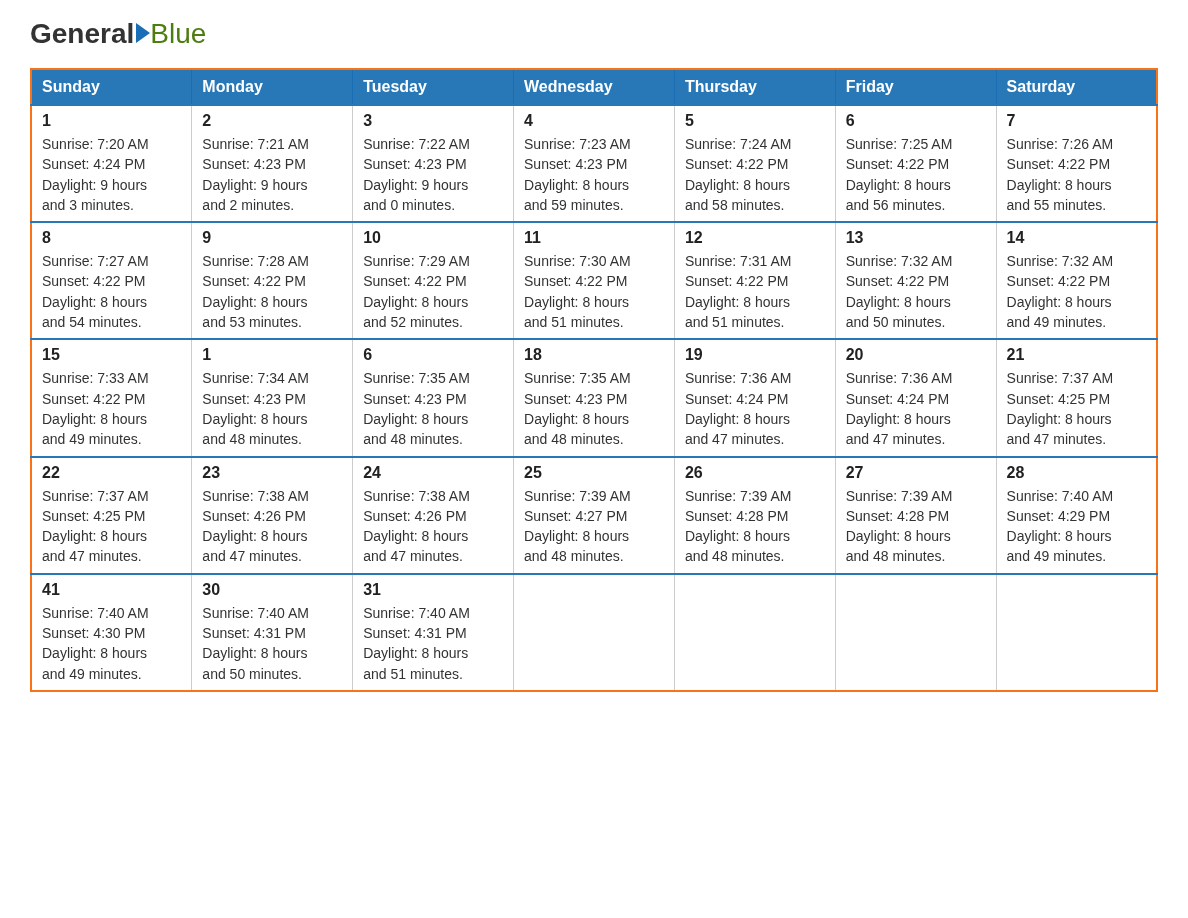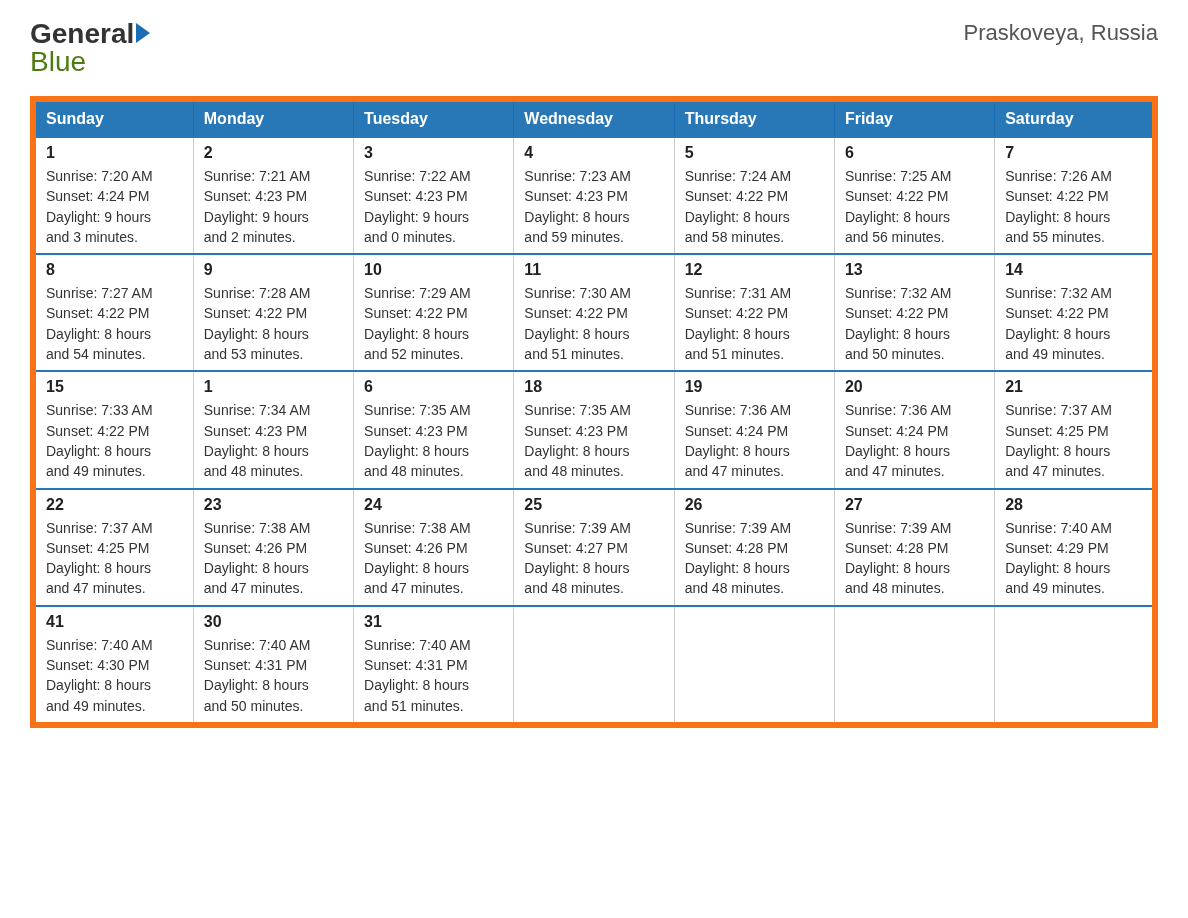--- a/index.html
+++ b/index.html
@@ -11,22 +11,23 @@
       min-height: 918px;
     }
     .header {
       display: flex;
       justify-content: space-between;
       align-items: flex-start;
       margin-bottom: 20px;
     }
     .logo {
       display: flex;
-      flex-direction: column;
+      flex-direction: row;
       line-height: 1;
+      text-align: right;
     }
     .logo-text {
       display: flex;
       align-items: center;
     }
     .logo-general {
       font-size: 28px;
       font-weight: bold;
       color: #333;
     }
@@ -56,21 +57,21 @@
       font-weight: normal;
       color: #222;
     }
     .location {
       font-size: 22px;
       color: #555;
     }
     .calendar-table {
       width: 100%;
       border-collapse: collapse;
-      border: 6px solid #f97316;
+      border: 2px solid #f97316;
     }
     .calendar-table th {
       background-color: #2878b8;
       color: #fff;
       font-size: 16px;
       font-weight: bold;
       padding: 8px 10px;
       text-align: left;
       border: 1px solid #1a6eb5;
     }
@@ -107,21 +108,20 @@
   <div class="logo">
     <div class="logo-text">
       <span class="logo-general">General</span>
       <div class="logo-blue-part">
         <div class="logo-arrow"></div>
       </div>
     </div>
     <span class="logo-blue-line">Blue</span>
   </div>
   <div class="title-area">
-    <div class="location">Praskoveya, Russia</div>
   </div>
 </div>
 
 <table class="calendar-table">
   <thead>
     <tr>
     <th>Sunday</th>
         <th>Monday</th>
         <th>Tuesday</th>
         <th>Wednesday</th>

